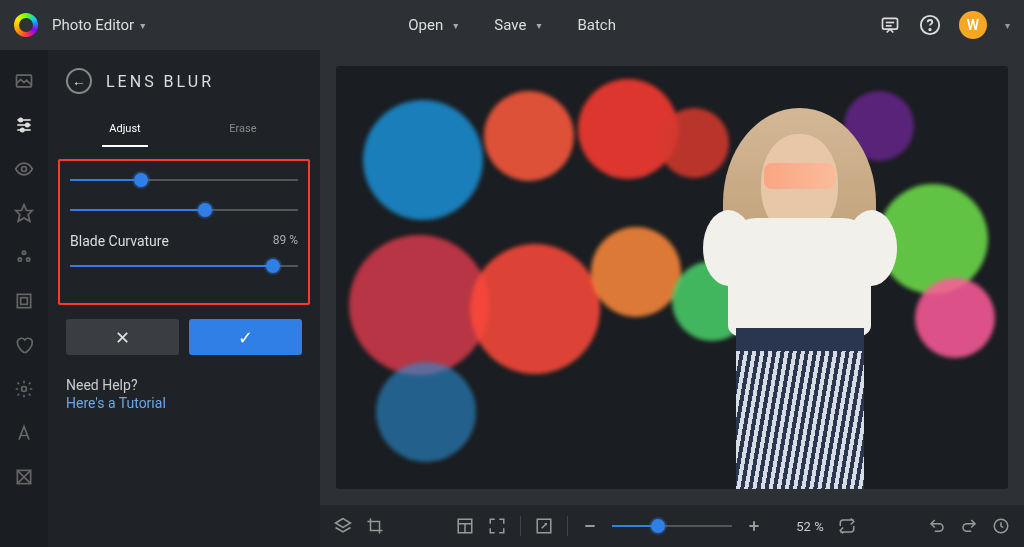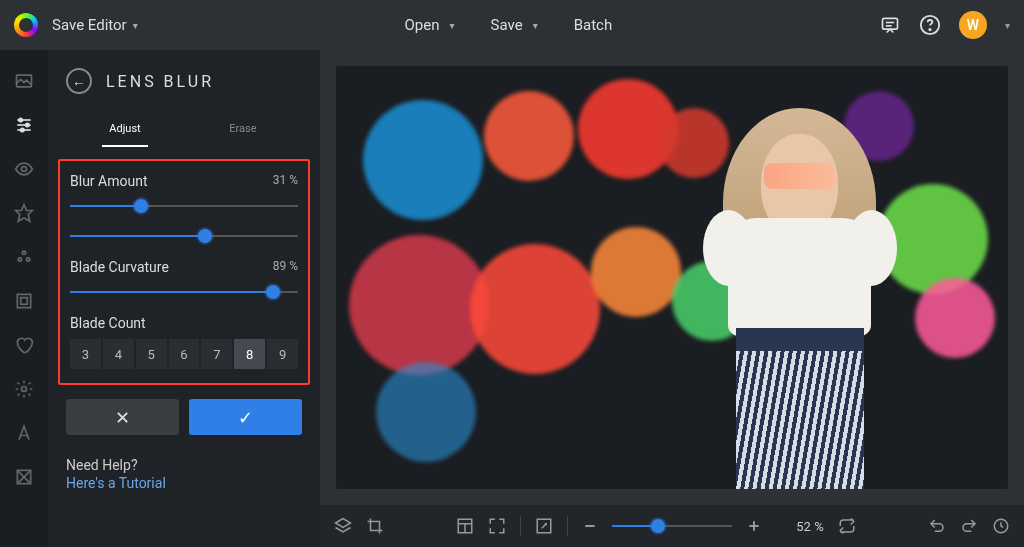--- a/index.html
+++ b/index.html
@@ -79,21 +79,21 @@
 .zoom-slider .thumb{top:0;}
 .zoom-val { color:#ccc; font-size:13px;margin-left:20px; }
 .vdiv { width:1px; height:20px; background:#444; }
 </style>
 </head>
 <body>
 
 <div class="topbar">
   <div class="logo"></div>
   <div class="app-title">
-    <span>Save Editor</span>
+    <span>Photo Editor</span>
     <span class="chev">▾</span>
   </div>
   <div class="topbar-center">
     <div class="topbar-btn">
         <span>Open</span>
         <span class="chev">▾</span>
       </div>
     <div class="topbar-btn">
         <span>Save</span>
         <span class="chev">▾</span>
@@ -197,24 +197,20 @@
       <div class="back-btn">←</div>
       <div class="panel-title">LENS BLUR</div>
     </div>
     <div class="tabs">
       <div class="tab active">Adjust</div>
       <div class="tab">Erase</div>
     </div>
 
     <div class="controls-box">
       <div class="ctrl">
-        <div class="ctrl-row">
-            <span>Blur Amount</span>
-            <span class="ctrl-val">31 %</span>
-          </div>
         <div class="slider">
             <div class="track"></div>
             <div class="track-fill" style="width:31%"></div>
             <div class="thumb" style="left:31%"></div>
           </div>
       </div>
       <div class="ctrl">
         <div class="slider">
             <div class="track"></div>
             <div class="track-fill" style="width:59%"></div>
@@ -224,34 +220,20 @@
       <div class="ctrl">
         <div class="ctrl-row">
             <span>Blade Curvature</span>
             <span class="ctrl-val">89 %</span>
           </div>
         <div class="slider">
             <div class="track"></div>
             <div class="track-fill" style="width:89%"></div>
             <div class="thumb" style="left:89%"></div>
           </div>
-      </div>
-      <div class="ctrl" style="margin-bottom:0">
-        <div class="ctrl-row" style="margin-bottom:8px">
-            <span>Blade Count</span>
-          </div>
-        <div class="segs">
-          <div class="seg">3</div>
-          <div class="seg">4</div>
-          <div class="seg">5</div>
-          <div class="seg">6</div>
-          <div class="seg">7</div>
-          <div class="seg sel">8</div>
-          <div class="seg">9</div>
-        </div>
       </div>
     </div>
 
     <div class="action-row">
       <div class="action-btn action-cancel">
           <span>✕</span>
         </div>
       <div class="action-btn action-ok">
           <span>✓</span>
         </div>

